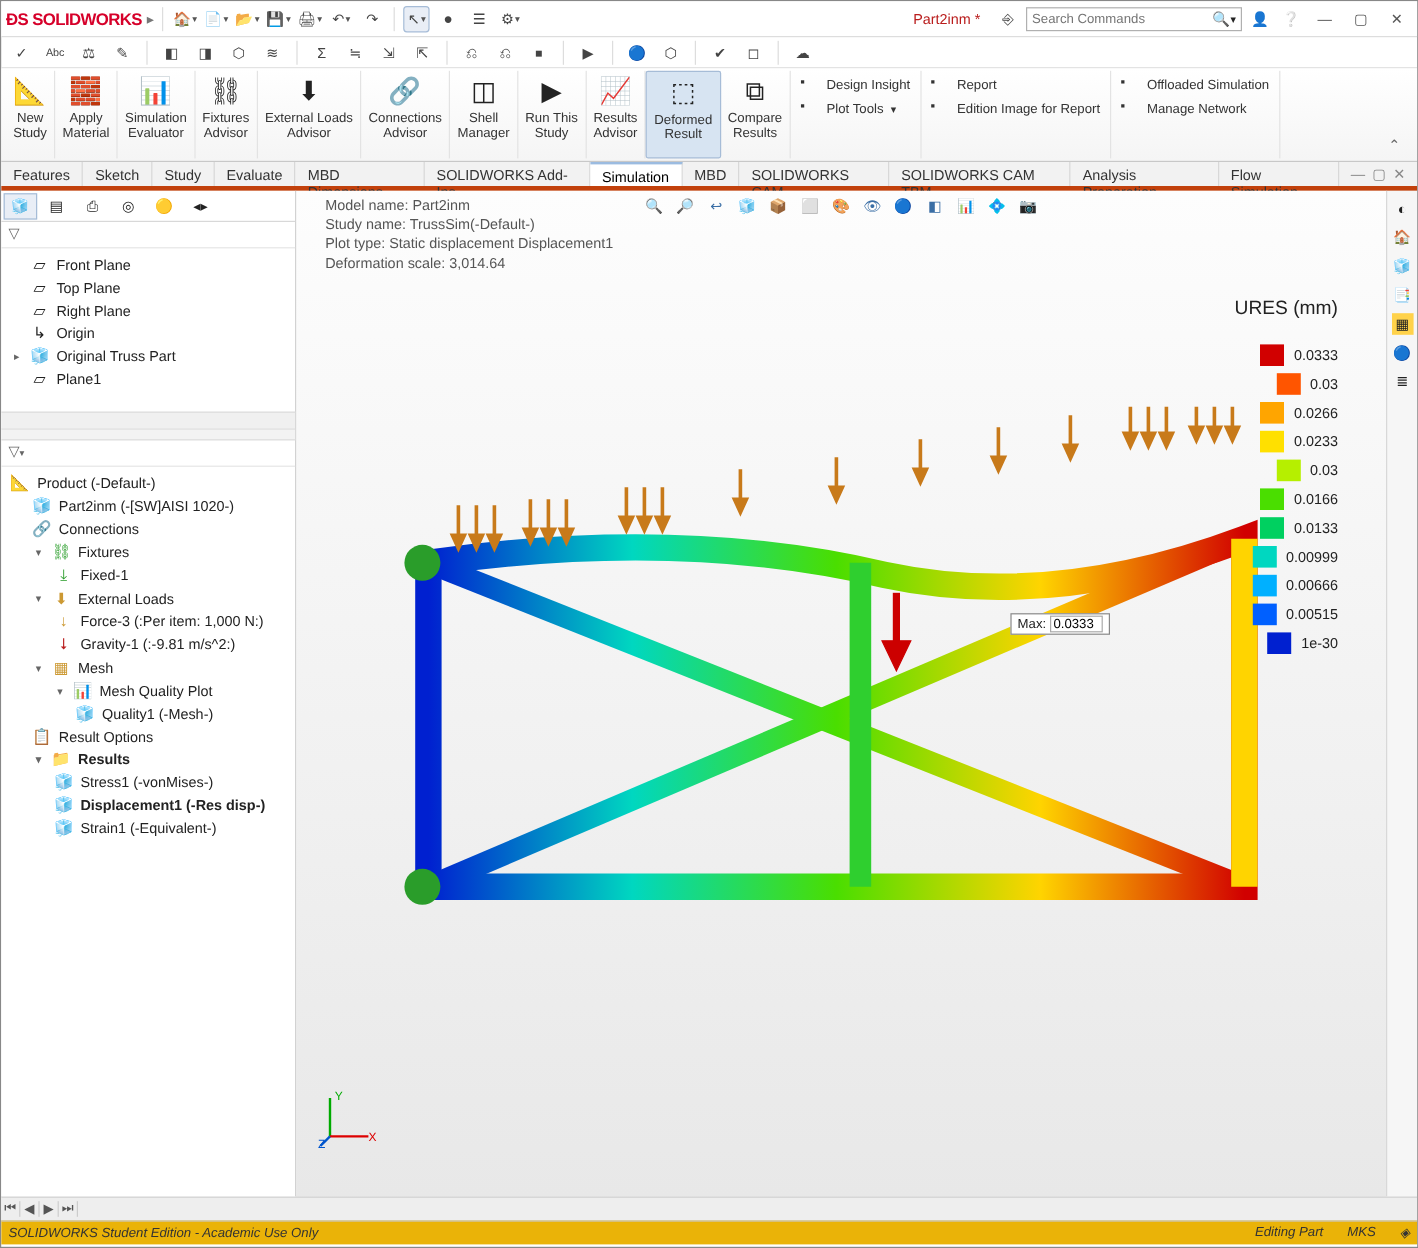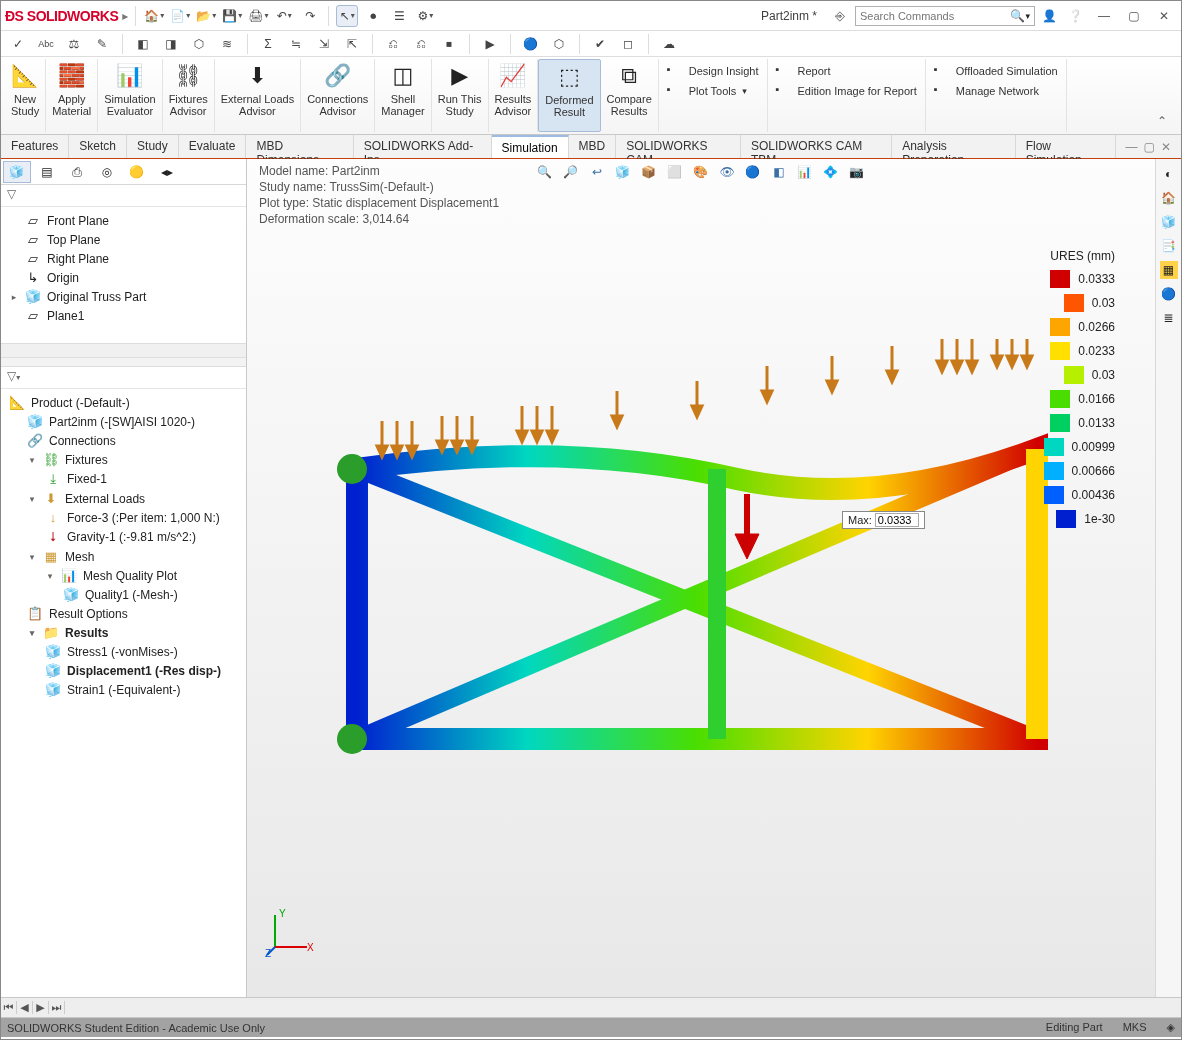--- a/index.html
+++ b/index.html
@@ -4,42 +4,42 @@
 <style>
 * { box-sizing: border-box; margin: 0; padding: 0; font-family: "Segoe UI", Tahoma, sans-serif; }
 body { width: 1182px; height: 1040px; overflow: hidden; background: #fff; border: 1px solid #888; font-size: 12px; color: #222; }
 
 
 .titlebar { height: 30px; background: #fff; display: flex; align-items: center; border-bottom: 1px solid #ddd; padding: 0 4px; gap:4px;}
 .logo { font-weight: bold; color: #d6002a; font-size: 14px; letter-spacing: -0.5px;}
 .logo .ds { }
 .tbicon { width:22px; height:22px; display:inline-flex; align-items:center; justify-content:center; color:#444; border-radius:3px; cursor:pointer;}
 .tbdrop::after{content:"▾"; font-size:8px; margin-left:1px; color:#555;}
-.doc-name { margin-left: auto; margin-right: 8px; color:#404040;}
+.doc-name { margin-left: auto; margin-right: 8px; color:#b91c1c;}
 .search-wrap{display:flex;align-items:center;border:1px solid #b0b0b0; width:180px; height:20px; padding:0 4px;}
 .search-wrap input{border:none;outline:none;flex:1;font-size:11px;}
 .win-btn{width:26px;text-align:center;color:#555;}
 .sep{width:1px;height:20px;background:#ddd;margin:0 3px;}
 
 
 .smallbar{height:26px;border-bottom:1px solid #ddd;display:flex;align-items:center;padding:0 6px;gap:6px;}
 
 
 .ribbon{height:78px;border-bottom:1px solid #c8c8c8;display:flex;align-items:stretch;padding:2px 4px;background:linear-gradient(#fff,#f5f5f5);}
 .rgroup{display:flex;flex-direction:column;align-items:center;justify-content:flex-start;padding:2px 6px;border-right:1px solid #e3e3e3;gap:2px;text-align:center;cursor:pointer;}
 .rgroup:last-child{border-right:none;}
 .rgroup .ic{height:30px;display:flex;align-items:center;justify-content:center;}
 .rgroup .lbl{font-size:11px;line-height:12px;color:#333;}
 .rgroup.sel{background:#d7e4f2;border:1px solid #a6bcd7;border-radius:2px;}
 .rside{display:flex;flex-direction:column;gap:4px;padding:4px 8px;border-right:1px solid #e3e3e3;}
 .rside .row{display:flex;align-items:center;gap:6px;color:#333;font-size:11px;cursor:pointer;}
 .rside .row span.i{width:16px;height:16px;display:inline-block;}
 
 
-.rtabs{height:24px;display:flex;border-bottom:1px solid #c2410c;background:#f2f2f2;}
+.rtabs{height:24px;display:flex;border-bottom:4px solid #c2410c;background:#f2f2f2;}
 .rtab{padding:4px 10px;border-right:1px solid #d8d8d8;font-size:12px;color:#333;cursor:pointer;}
 .rtab.active{background:#fff;border-top:2px solid #9bbbe0;color:#000;font-weight:500;}
 .rtab.close{margin-left:auto;border:none;display:flex;gap:6px;align-items:center;color:#888;}
 
 
 .main{display:flex;height:838px;}
 .leftcol{width:246px;border-right:1px solid #c8c8c8;display:flex;flex-direction:column;background:#fff;}
 .panel-icons{height:26px;border-bottom:1px solid #d8d8d8;display:flex;align-items:center;gap:2px;padding:0 2px;}
 .panel-icons .pi{width:28px;height:22px;display:flex;align-items:center;justify-content:center;cursor:pointer;border:1px solid transparent;}
 .panel-icons .pi.on{background:#e9eef6;border-color:#a6bcd7;}
@@ -49,39 +49,39 @@
 .tree .nd .tg{width:10px;text-align:center;color:#666;font-size:9px;}
 .tree .nd .ic{width:16px;text-align:center;font-size:13px;}
 .tree .ch{padding-left:18px;}
 .tree .bold{font-weight:bold;}
 .scroll-h{height:14px;border-top:1px solid #ddd;background:#f0f0f0;}
 
 
 .view{flex:1;position:relative;background:linear-gradient(#fdfdfd,#e8e8e8);}
 .hud-top{position:absolute;top:4px;left:50%;transform:translateX(-50%);display:flex;gap:8px;}
 .hud-top .hi{width:18px;height:18px;display:flex;align-items:center;justify-content:center;color:#3a6ea5;cursor:pointer;}
-.info{position:absolute;top:4px;left:12px;color:#555;font-size:12px;line-height:16px;}
+.info{position:absolute;top:4px;left:24px;color:#555;font-size:12px;line-height:16px;}
 .legend{position:absolute;top:90px;right:40px;text-align:right;}
-.legend .title{font-size:12px;color:#222;margin-bottom:7px;}
+.legend .title{font-size:16px;color:#222;margin-bottom:20px;}
 .legend .row{display:flex;justify-content:flex-end;align-items:center;gap:8px;margin:6px 0;}
 .legend .sw{width:20px;height:18px;}
 .watermark{position:absolute;bottom:14px;left:50%;transform:translateX(-50%);color:#9a9a9a;font-size:15px;font-weight:600;}
 .triad{position:absolute;bottom:40px;left:18px;width:50px;height:50px;}
 
 
 .rightstrip{width:26px;background:#f6f6f6;border-left:1px solid #d8d8d8;display:flex;flex-direction:column;align-items:center;padding-top:6px;gap:6px;}
 .rightstrip div{width:18px;height:18px;cursor:pointer;display:flex;align-items:center;justify-content:center;}
 
 
 .bottomtabs{height:20px;background:#eee;border-top:1px solid #c8c8c8;display:flex;align-items:center;font-size:11px;}
 .bottomtabs .nav{display:flex;gap:0;}
 .bottomtabs .nav span{width:16px;text-align:center;border-right:1px solid #ccc;cursor:pointer;color:#555;}
 .bottomtabs .tab{padding:2px 10px;border-right:1px solid #ccc;cursor:pointer;background:#fff;color:#333;}
 .bottomtabs .tab.on{font-weight:bold;}
-.status{height:20px;border-top:1px solid #c8c8c8;display:flex;align-items:center;padding:0 6px;font-size:11px;color:#333;background:#a3a3a3;}
+.status{height:20px;border-top:1px solid #c8c8c8;display:flex;align-items:center;padding:0 6px;font-size:11px;color:#333;background:#eab308;font-style:italic;}
 .status .r{margin-left:auto;display:flex;gap:20px;}
 
 
 svg{display:block;}
 .max-label{position:absolute;top:352px;left:595px;background:#fff;border:1px solid #888;padding:1px 5px;font-size:11px;display:flex;align-items:center;gap:3px;}
 .max-label input{width:44px;border:1px solid #aaa;font-size:11px;padding:0 2px;}
 </style>
 </head>
 <body>
 
@@ -511,21 +511,21 @@
           <div class="row">
             <span class="sw" style="background:#00d7c0;"></span>
             <span>0.00999</span>
           </div>
           <div class="row">
             <span class="sw" style="background:#00b0ff;"></span>
             <span>0.00666</span>
           </div>
           <div class="row">
             <span class="sw" style="background:#0060ff;"></span>
-            <span>0.00436</span>
+            <span>0.00515</span>
           </div>
           <div class="row">
             <span class="sw" style="background:#0020d0;"></span>
             <span>1e-30</span>
           </div>
         </div>
     </div>
 
     <svg class="triad">
       <line x1="10" y1="40" x2="10" y2="8" stroke="#0a0" stroke-width="2"></line>

